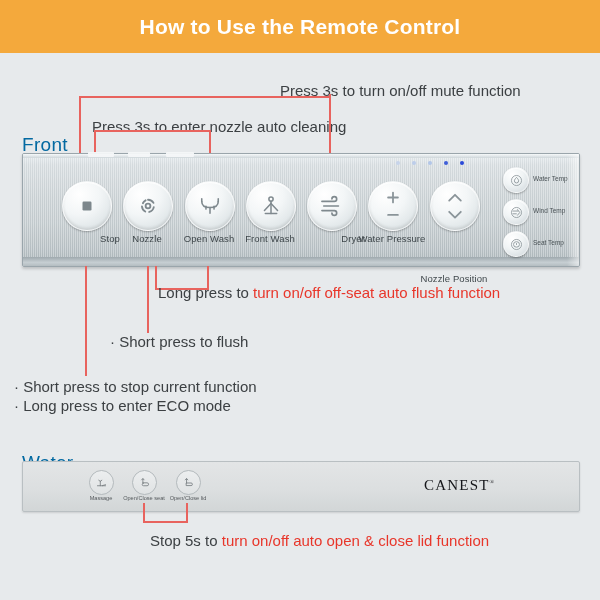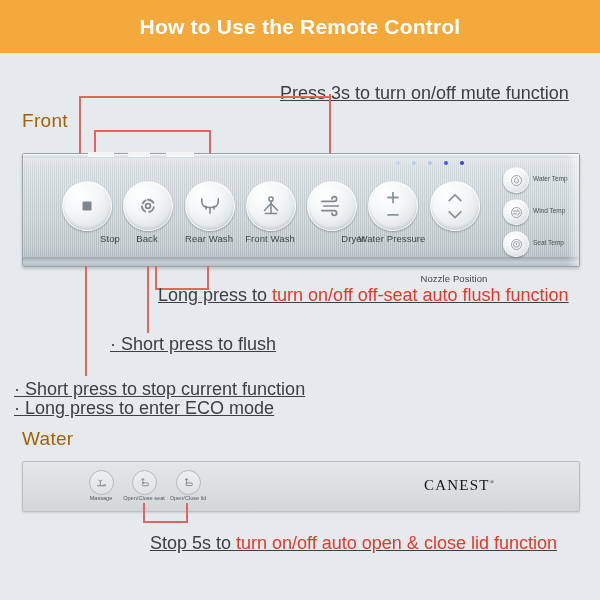--- a/index.html
+++ b/index.html
@@ -18,27 +18,27 @@
     background:#f4a93c;
     display:flex;align-items:center;justify-content:center;
   }
   .header-title{
     color:#ffffff;font-size:21px;font-weight:bold;letter-spacing:.2px;
     font-family:"Liberation Sans", sans-serif;
   }
 
   
   .section-label{
-    position:absolute;font-size:19px;color:#a16207;font-weight:normal;
+    position:absolute;font-size:19px;color:#0369a1;font-weight:normal;
     letter-spacing:.3px;
+    margin-top:24px;
   }
   .note{
-    position:absolute;font-size:18px;color:#3c4043;white-space:nowrap;
+    position:absolute;font-size:15px;color:#3c4043;white-space:nowrap;
     line-height:1.45;
-    text-decoration:underline;
   }
   .note .hl{color:#e8362a;}
 
   
   .rl{position:absolute;background:#e8635e;}
   .rl.v{width:1.6px;}
   .rl.h{height:1.6px;}
 
   
   .panel{
@@ -134,20 +134,21 @@
 <body>
 
 <div id="stage">
 
   <div class="header">
     <div class="header-title">How to Use the Remote Control</div>
   </div>
 
   <div class="note" style="left:280px;top:80px;">Press 3s to turn on/off mute function</div>
 
+  <div class="note" style="left:92px;top:116px;">Press 3s to enter nozzle auto cleaning</div>
 
   <div class="section-label" style="left:22px;top:110px;">Front</div>
 
   <div class="rl v" style="left:329px;top:94px;height:68px;"></div>
 
   <div class="rl v" style="left:79px;top:96px;height:72px;"></div>
   <div class="rl h" style="left:79px;top:96px;width:252px;"></div>
   <div class="rl v" style="left:94px;top:130px;height:38px;"></div>
   <div class="rl h" style="left:94px;top:130px;width:116px;"></div>
   <div class="rl v" style="left:209px;top:130px;height:38px;"></div>
@@ -179,35 +180,35 @@
     <svg width="22" height="22" viewBox="0 0 24 24">
       <g fill="none" stroke="#7f898e" stroke-width="2" stroke-linecap="round">
         <path d="M12 5.2a6.8 6.8 0 0 1 6.0 3.4"></path>
         <path d="M18.3 13.2a6.8 6.8 0 0 1-5.0 5.3"></path>
         <path d="M9.0 18.0a6.8 6.8 0 0 1-3.6-5.6"></path>
         <path d="M6.4 9.0a6.8 6.8 0 0 1 3.0-3.2"></path>
       </g>
       <circle cx="12" cy="12" r="2.6" fill="none" stroke="#7f898e" stroke-width="2"></circle>
     </svg>
   </div>
-  <div class="btn-label" style="left:113px;top:233px;width:68px;">Back</div>
+  <div class="btn-label" style="left:113px;top:233px;width:68px;">Nozzle</div>
 
   <div class="btn" style="left:185px;top:181px;width:48px;height:48px;">
     <svg width="24" height="22" viewBox="0 0 26 24">
       <g fill="none" stroke="#7f898e" stroke-width="1.7" stroke-linecap="round">
         <path d="M4 7c0 4.2 3.6 6.6 9 6.6S22 11.2 22 7"></path>
         <path d="M4 7V4.2"></path>
         <path d="M22 7V4.2"></path>
         <path d="M13 13.6V20"></path>
         <path d="M8.6 12.4v3.0"></path>
         <path d="M17.4 12.4v3.0"></path>
       </g>
     </svg>
   </div>
-  <div class="btn-label" style="left:175px;top:233px;width:68px;">Rear Wash</div>
+  <div class="btn-label" style="left:175px;top:233px;width:68px;">Open Wash</div>
 
   <div class="btn" style="left:246px;top:181px;width:48px;height:48px;">
     <svg width="22" height="23" viewBox="0 0 24 26">
       <g fill="none" stroke="#7f898e" stroke-width="1.7" stroke-linecap="round">
         <circle cx="12" cy="4.6" r="2.4"></circle>
         <path d="M12 7.2V21"></path>
         <path d="M12 9.5 4.6 17.4"></path>
         <path d="M12 9.5 19.4 17.4"></path>
         <path d="M5.6 21h12.8"></path>
       </g>

